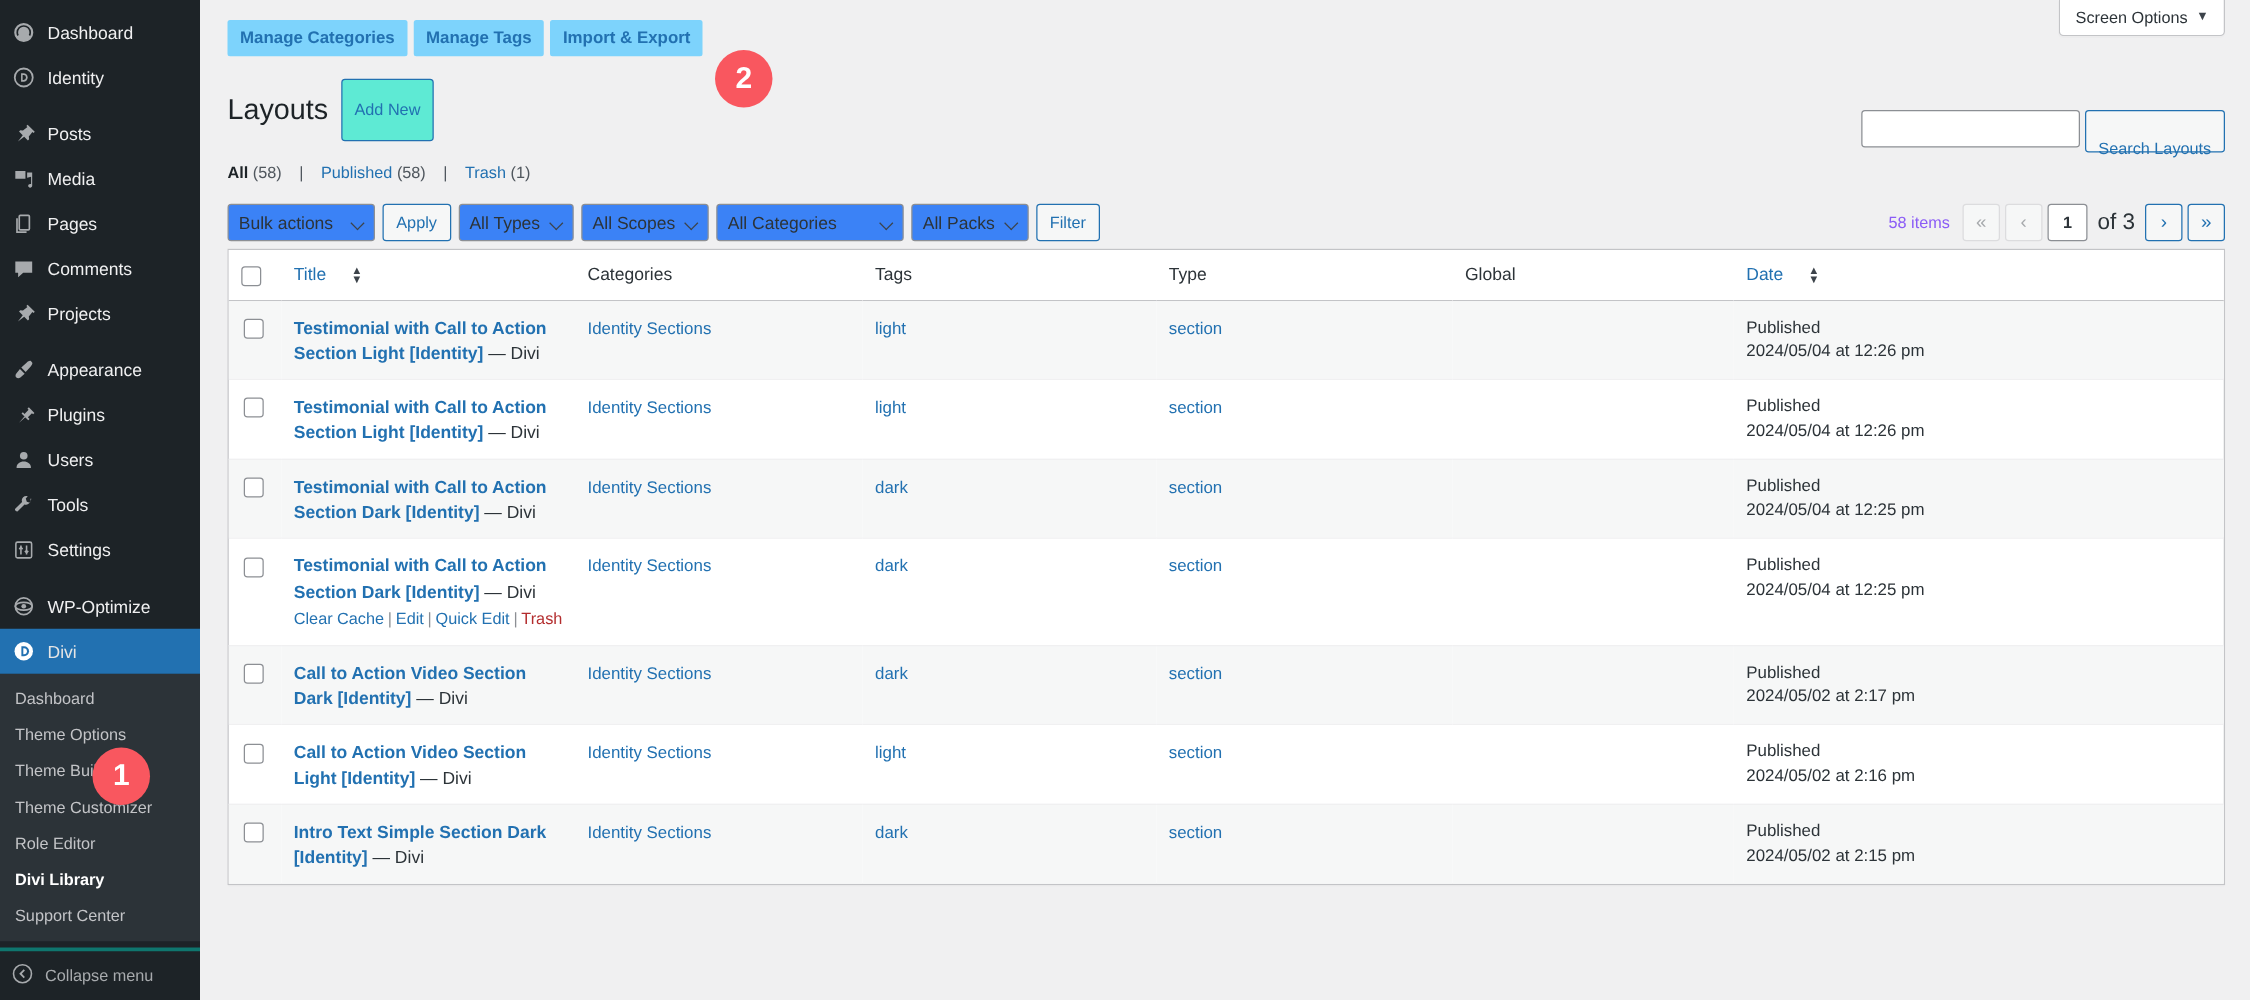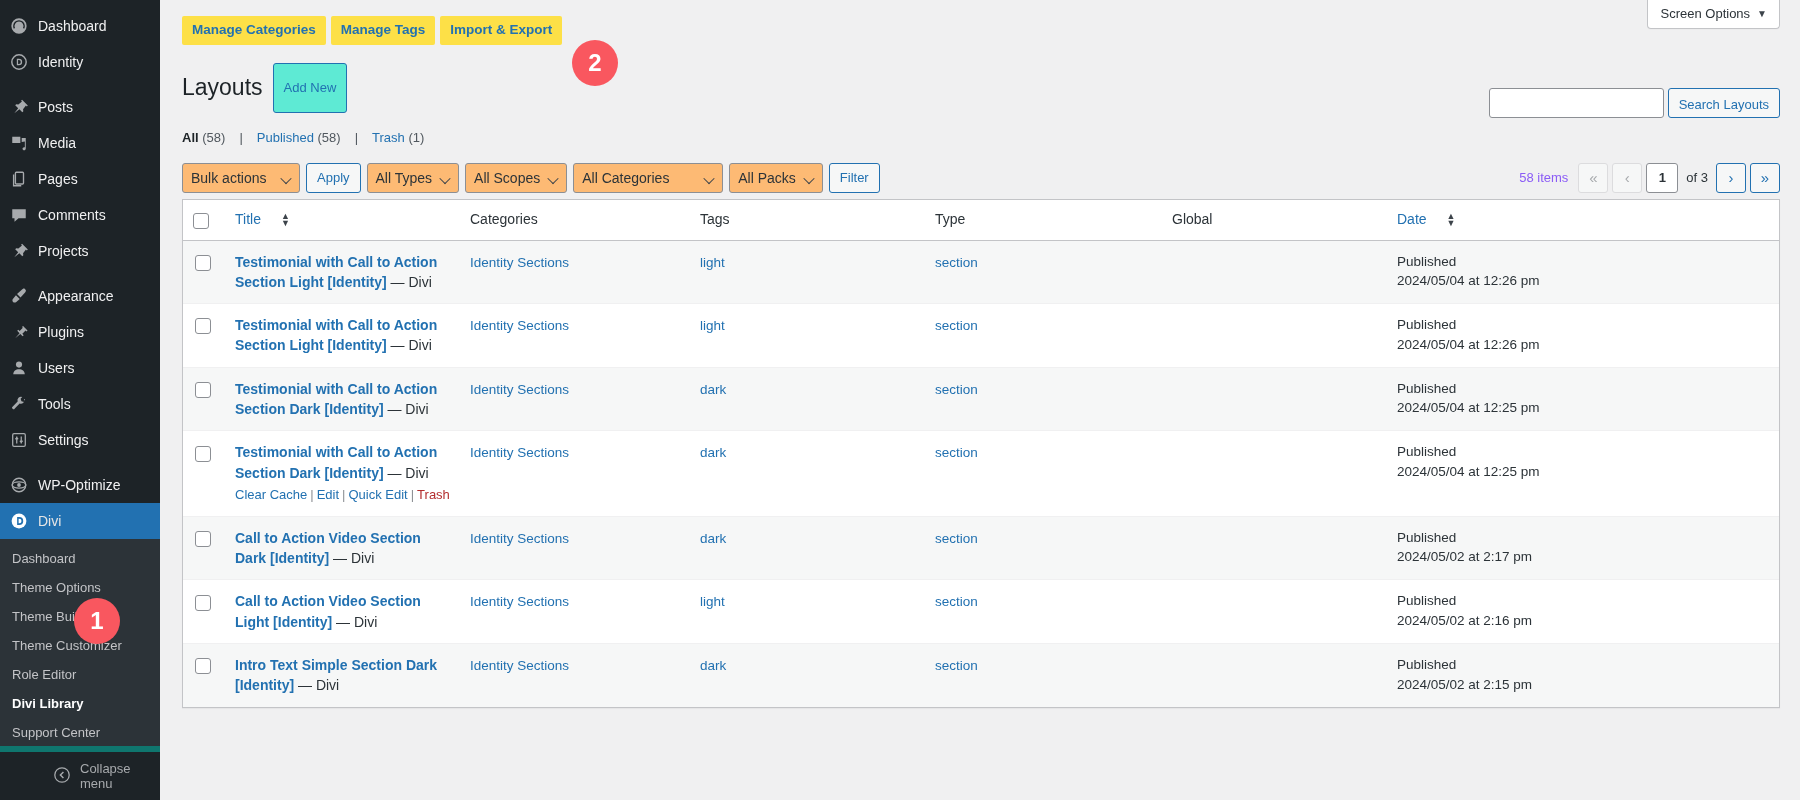--- a/index.html
+++ b/index.html
@@ -64,21 +64,21 @@
     padding: 6px 0 6px 12px;
     font-size: 13px;
     line-height: 17px;
     color: #c3c4c7;
     position: relative;
     white-space: nowrap;
   }
   .submenu-item.current { color: #fff; font-weight: 700; }
   .collapse-wrap {
     position: absolute; left: 0; bottom: 0; width: 160px;
-    background: #1d2327; border-top: 6px solid #0f766e; padding-left: 44px;
+    background: #1d2327; border-top: 3px solid #0f766e;
   }
   .collapse-item {
     display: flex; align-items: center; gap: 9px;
     padding: 9px 0 9px 9px;
     font-size: 13px; color: #a7aaad;
   }
 
   
   .content {
     flex: 1 1 auto;
@@ -106,21 +106,21 @@
     box-shadow: 0 1px 1px rgba(0,0,0,.02);
   }
   .show-settings .caret { font-size: 10px; color: #3c434a; }
 
   .wrap { padding: 10px 20px 0 22px; }
 
   
   .nav-row { display: flex; gap: 5px; padding-top: 6px; }
   .nav-btn {
     display: inline-block;
-    background: #fde047;
+    background: #7dd3fc;
     color: #2271b1;
     font-size: 13.5px;
     font-weight: 700;
     padding: 6px 10px 7px 10px;
     line-height: 16px;
     border-radius: 2px;
   }
 
   
   .title-row { display: flex; align-items: center; gap: 10px; margin: 18px 0 0 0; }
@@ -172,39 +172,39 @@
     padding: 0 8px;
     color: #2c3338;
     outline: none;
   }
   .search-submit {
     background: #f6f7f7;
     border: 1px solid #2271b1;
     color: #2271b1;
     font-size: 13px;
     border-radius: 3px;
-    padding: 2px 10px;
+    padding: 16px 10px;
     height: 30px;
     line-height: 28px;
     white-space: nowrap;
   }
 
   
   .tablenav {
     display: flex; align-items: center;
     margin: 12px 0 6px 0;
     height: 30px;
     position: relative;
   }
   .alignleft { display: flex; align-items: center; gap: 6px; }
   .sel {
     position: relative;
     display: inline-flex; align-items: center;
     height: 30px;
-    background: #fdba74;
+    background: #3b82f6;
     border: 1px solid #8c8f94;
     border-radius: 3px;
     font-size: 14px;
     color: #2c3338;
     padding: 0 26px 0 8px;
     line-height: 28px;
     white-space: nowrap;
   }
   .sel::after {
     content: "";
@@ -251,21 +251,21 @@
   .pg-current {
     display: inline-flex; align-items: center; justify-content: center;
     min-width: 32px; height: 30px;
     border: 1px solid #8c8f94;
     border-radius: 3px;
     background: #fff;
     color: #2c3338;
     font-size: 13px;
     font-weight: 600;
   }
-  .pg-total { margin: 0 4px; color: #2c3338; font-size: 13px; }
+  .pg-total { margin: 0 4px; color: #2c3338; font-size: 18px; }
 
   
   table.wp-list-table {
     width: 100%;
     border-collapse: separate;
     border-spacing: 0;
     background: #fff;
     border: 1px solid #c3c4c7;
     border-radius: 0;
     box-shadow: 0 1px 1px rgba(0,0,0,.04);

